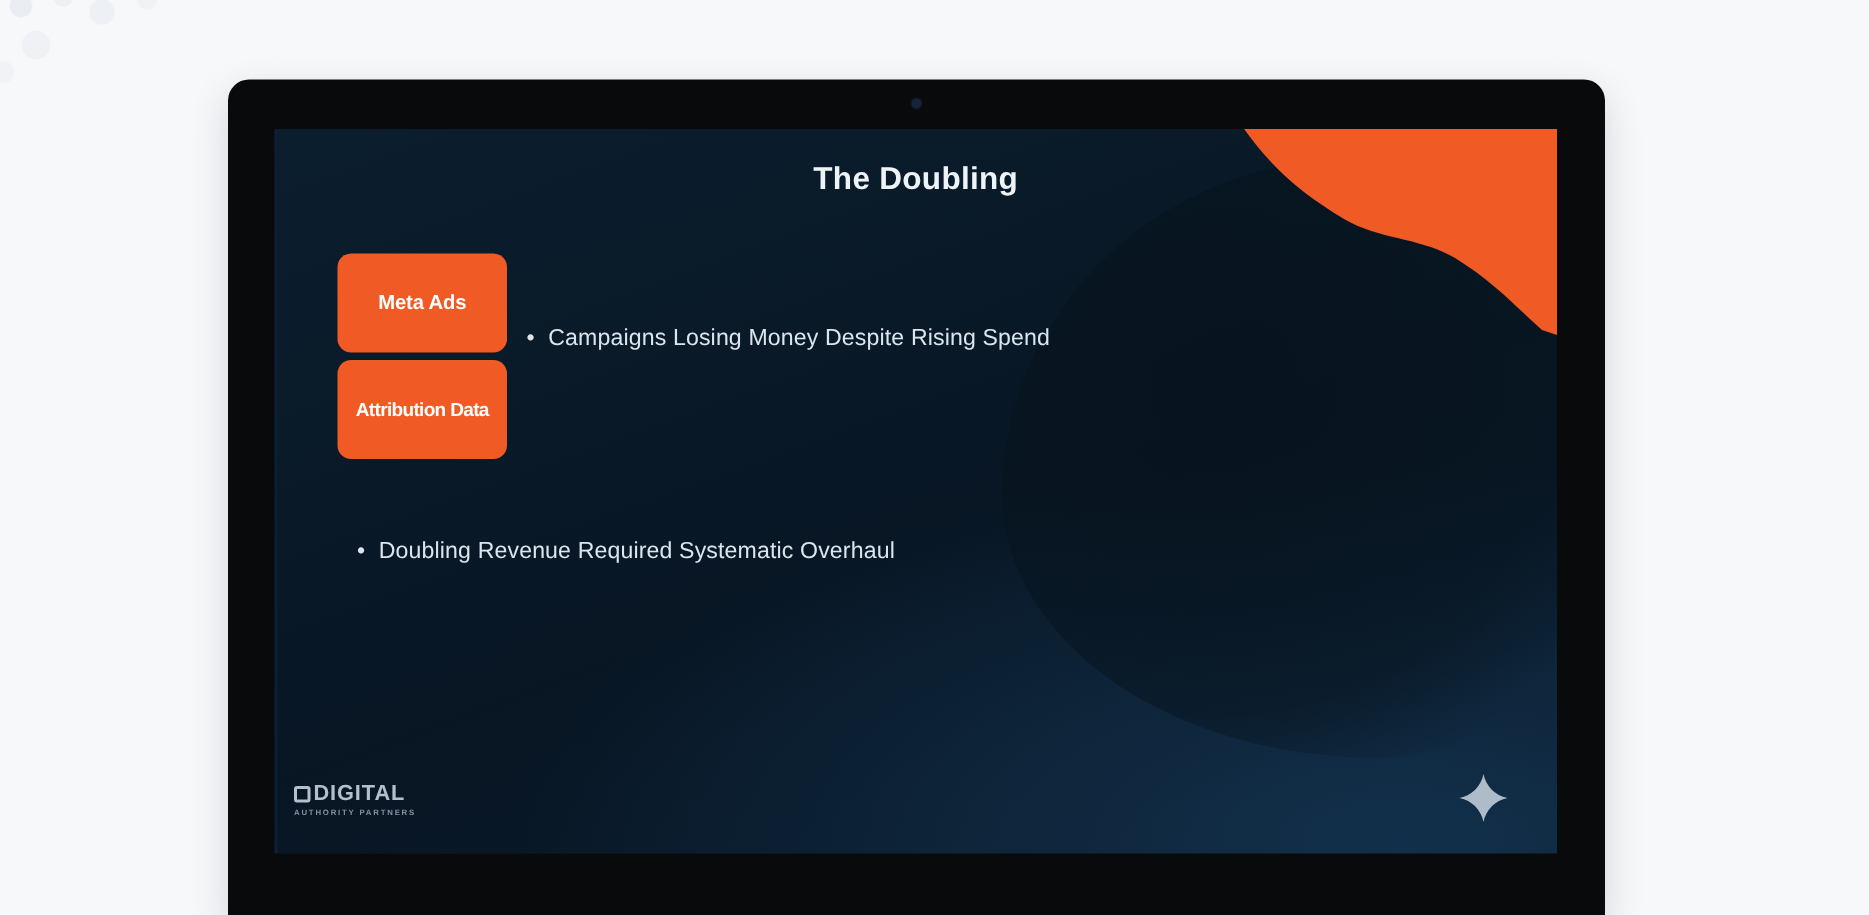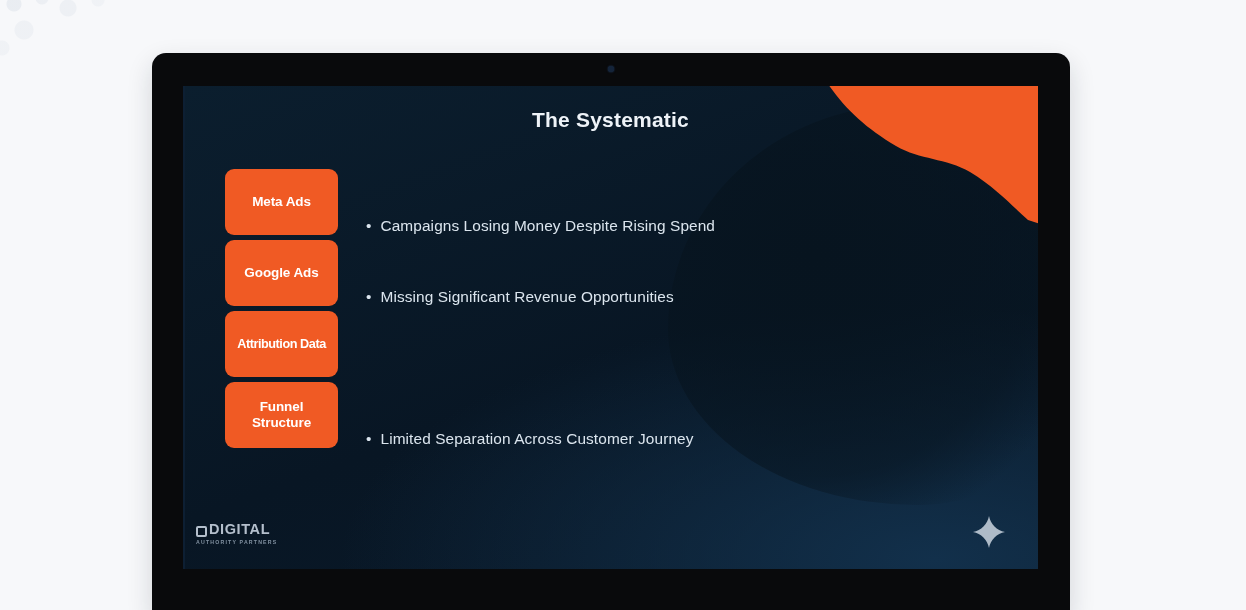--- a/index.html
+++ b/index.html
@@ -147,21 +147,21 @@
     color: #ffffff;
     font-size: 13.5px;
     font-weight: 700;
     line-height: 1.18;
     letter-spacing: -.1px;
     padding: 0 5px;
   }
   .pill.tight { font-size: 12.7px; letter-spacing: -.45px; padding: 0 2px; }
 
   .bullet {
-    margin-left: 28px;
+    margin-left: 13px;
     color: #dbe5ee;
     font-size: 15.4px;
     font-weight: 400;
     letter-spacing: .1px;
     white-space: nowrap;
   }
   .bullet-dot { margin-right: 9px; color: #dbe5ee; }
 
   
   .logo {
@@ -171,21 +171,21 @@
     z-index: 6;
     opacity: .92;
   }
   .logo-main {
     font-size: 14.5px;
     font-weight: 700;
     letter-spacing: .6px;
     color: #c3cedb;
     line-height: 1;
     display: flex;
-    align-items: flex-end;
+    align-items: center;
     gap: 2px;
   }
   .logo-mark {
     display: inline-block;
     width: 11px; height: 11px;
     border: 2px solid #c3cedb;
     border-radius: 2px;
     position: relative;
     top: 0px;
   }
@@ -222,58 +222,45 @@
     <div class="slide">
 
       <div class="slide-lobe"></div>
 
       <div class="corner-blob">
         <svg width="240" height="140" viewBox="0 0 240 140" xmlns="http://www.w3.org/2000/svg">
           <path d="M 28 0 L 240 0 L 240 140 L 228 136 C 210 120 196 104 170 88 C 146 74 120 76 96 62 C 66 44 46 26 28 0 Z" fill="#f05a24"></path>
         </svg>
       </div>
 
-      <div class="slide-title">The Systematic</div>
+      <div class="slide-title">The Doubling</div>
 
       <div class="content">
 
         <div class="row">
           <div class="pill">
             <span>Meta Ads</span>
           </div>
           <div class="bullet">
             <span class="bullet-dot">•</span><span>Campaigns Losing Money Despite Rising Spend</span>
           </div>
         </div>
 
-        <div class="row">
-          <div class="pill">
-            <span>Google Ads</span>
-          </div>
-          <div class="bullet">
-            <span class="bullet-dot">•</span><span>Missing Significant Revenue Opportunities</span>
-          </div>
-        </div>
 
         <div class="row">
           <div class="pill tight">
             <span>Attribution Data</span>
           </div>
         </div>
 
+
         <div class="row">
-          <div class="pill">
-            <span><span>Funnel</span><br><span>Structure</span></span>
-          </div>
           <div class="bullet">
-            <span class="bullet-dot">•</span><span>Limited Separation Across Customer Journey</span>
-          </div>
-        </div>
-
-        <div class="row">
+            <span class="bullet-dot">•</span><span>Doubling Revenue Required Systematic Overhaul</span>
+          </div>
         </div>
 
       </div>
 
       <div class="logo">
         <div class="logo-main">
           <span class="logo-mark"></span>
             <span>DIGITAL</span>
         </div>
         <div class="logo-sub">AUTHORITY PARTNERS</div>

